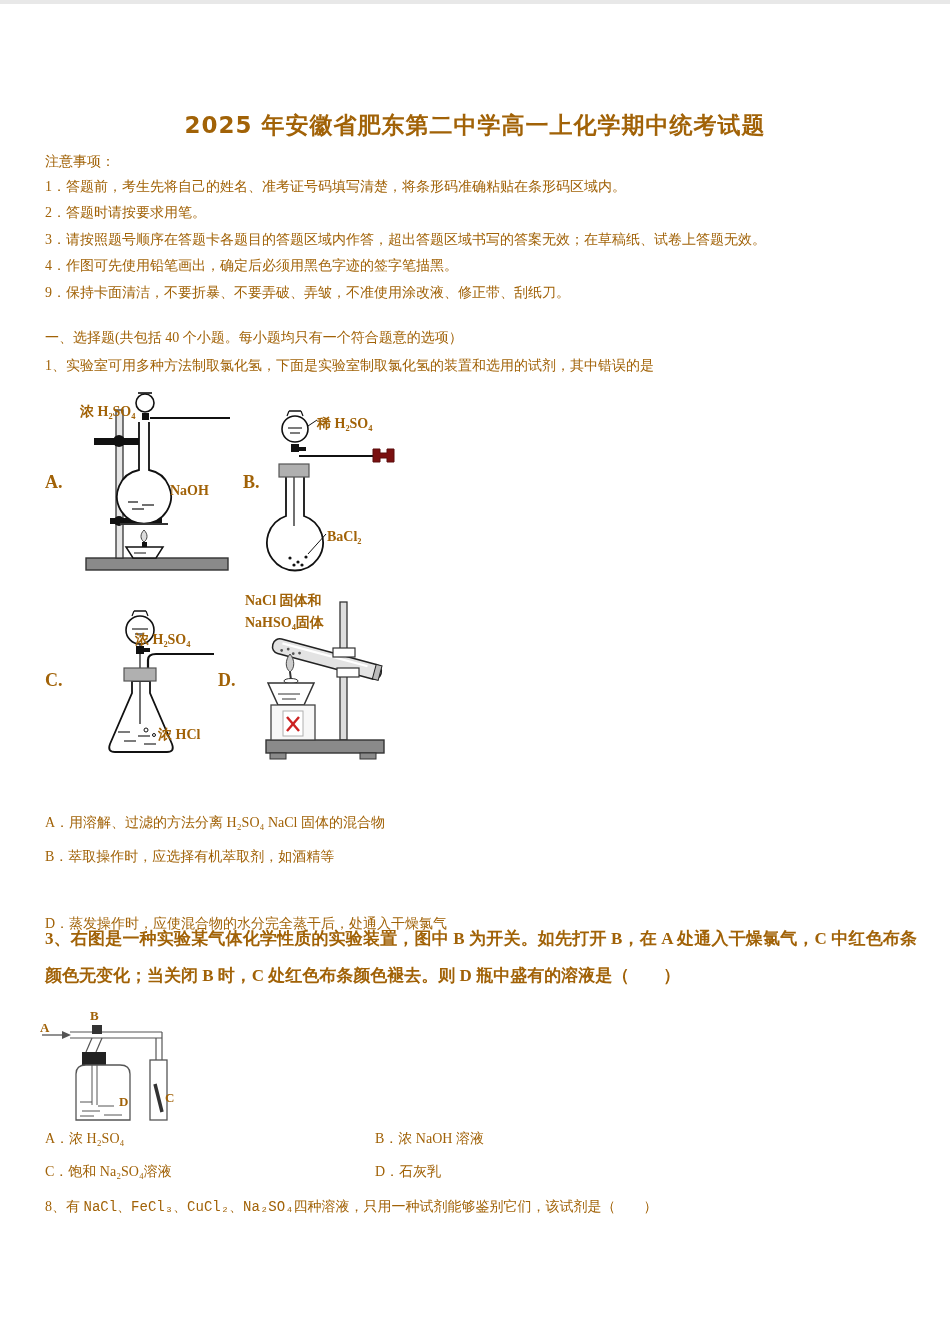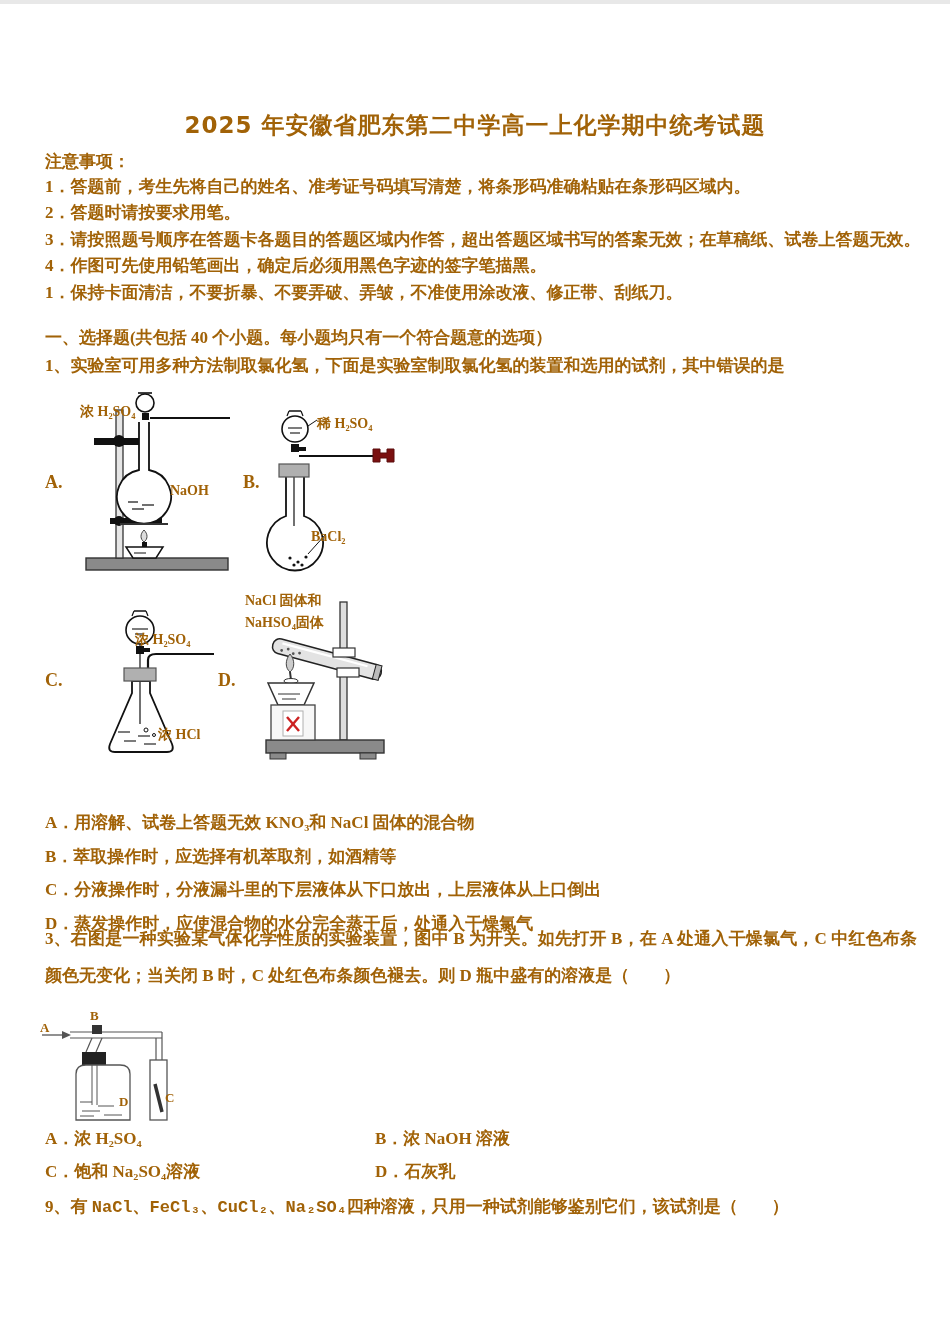--- a/index.html
+++ b/index.html
@@ -8,41 +8,41 @@
     background:#ffffff;color:#a16207;
     font-family:"Liberation Serif","DejaVu Sans",serif;
     overflow:hidden;
   }
   .abs{position:absolute;}
   .title{
     left:0;top:106px;width:950px;text-align:center;
     font-family:"DejaVu Sans","Liberation Sans",sans-serif;
     font-size:23px;font-weight:700;letter-spacing:1px;
   }
-  .body-text{font-size:17px;font-weight:700;line-height:21px;white-space:nowrap;}
+  .body-text{font-size:14px;font-weight:400;line-height:21px;white-space:nowrap;}
   .wrap-text{font-size:17px;font-weight:700;line-height:37px;white-space:normal;text-align:justify;}
   .fig-letter{font-size:18px;font-weight:700;}
   .chem-label{font-size:14px;font-weight:700;white-space:nowrap;}
   .small-letter{font-size:13px;font-weight:600;}
   .mono{font-family:"Liberation Mono","DejaVu Sans Mono",monospace;}
   svg{display:block;}
 </style>
 </head>
 <body>
 
 <div class="sheet">
 
   <div class="abs title">2025 年安徽省肥东第二中学高一上化学期中统考试题</div>
 
   <div class="abs body-text" style="left:45px;top:147px;">注意事项：</div>
   <div class="abs body-text" style="left:45px;top:172px;">1．答题前，考生先将自己的姓名、准考证号码填写清楚，将条形码准确粘贴在条形码区域内。</div>
   <div class="abs body-text" style="left:45px;top:198px;">2．答题时请按要求用笔。</div>
   <div class="abs body-text" style="left:45px;top:225px;">3．请按照题号顺序在答题卡各题目的答题区域内作答，超出答题区域书写的答案无效；在草稿纸、试卷上答题无效。</div>
   <div class="abs body-text" style="left:45px;top:251px;">4．作图可先使用铅笔画出，确定后必须用黑色字迹的签字笔描黑。</div>
-  <div class="abs body-text" style="left:45px;top:278px;">1．保持卡面清洁，不要折暴、不要弄破、弄皱，不准使用涂改液、修正带、刮纸刀。</div>
+  <div class="abs body-text" style="left:45px;top:278px;">9．保持卡面清洁，不要折暴、不要弄破、弄皱，不准使用涂改液、修正带、刮纸刀。</div>
 
   <div class="abs body-text" style="left:45px;top:323px;">一、选择题(共包括 40 个小题。每小题均只有一个符合题意的选项）</div>
 
   <div class="abs body-text" style="left:45px;top:351px;">1、实验室可用多种方法制取氯化氢，下面是实验室制取氯化氢的装置和选用的试剂，其中错误的是</div>
 
   <div class="abs fig-letter" style="left:45px;top:468px;">A.</div>
   <div class="abs fig-letter" style="left:243px;top:468px;">B.</div>
   <div class="abs fig-letter" style="left:45px;top:666px;">C.</div>
   <div class="abs fig-letter" style="left:218px;top:666px;">D.</div>
 
@@ -90,21 +90,21 @@
       <rect x="17" y="58" width="30" height="13" fill="#b0b0b0" stroke="#555" stroke-width="1.2"></rect>
       <circle cx="28" cy="152" r="1.6" fill="#111"></circle>
         <circle cx="36" cy="156" r="1.6" fill="#111"></circle>
       <circle cx="44" cy="151" r="1.6" fill="#111"></circle>
         <circle cx="32" cy="159" r="1.6" fill="#111"></circle>
       <circle cx="40" cy="159" r="1.6" fill="#111"></circle>
       <line x1="46" y1="148" x2="64" y2="128" stroke="#111" stroke-width="1"></line>
     </svg>
   </div>
   <div class="abs chem-label" style="left:317px;top:411px;">稀 H₂SO₄</div>
-  <div class="abs chem-label" style="left:311px;top:525px;">BaCl₂</div>
+  <div class="abs chem-label" style="left:327px;top:525px;">BaCl₂</div>
 
   <div class="abs" style="left:82px;top:602px;">
     <svg width="135" height="160" viewBox="0 0 135 160">
       <line x1="52" y1="5" x2="64" y2="5" stroke="#111" stroke-width="1.5"></line>
       <line x1="52" y1="5" x2="50" y2="10" stroke="#111" stroke-width="1.2"></line>
       <line x1="64" y1="5" x2="66" y2="10" stroke="#111" stroke-width="1.2"></line>
       <circle cx="58" cy="24" r="14" fill="#fff" stroke="#111" stroke-width="1.6"></circle>
       <line x1="50" y1="23" x2="66" y2="23" stroke="#111" stroke-width="1.1"></line>
       <line x1="53" y1="28" x2="62" y2="28" stroke="#111" stroke-width="1.1"></line>
       <rect x="54" y="40" width="8" height="8" fill="#111"></rect>
@@ -149,23 +149,22 @@
       <line x1="44" y1="117" x2="58" y2="117" stroke="#333" stroke-width="1"></line>
       <rect x="33" y="123" width="44" height="35" fill="#f7f7f7" stroke="#444" stroke-width="1.3"></rect>
       <rect x="45" y="129" width="20" height="25" fill="#fff" stroke="#b0b0b0" stroke-width="1"></rect>
       <line x1="49" y1="135" x2="61" y2="149" stroke-width="2.4" stroke="#cc2222"></line>
       <line x1="61" y1="135" x2="49" y2="149" stroke-width="2.4" stroke="#cc2222"></line>
     </svg>
   </div>
   <div class="abs chem-label" style="left:245px;top:588px;">NaCl 固体和</div>
   <div class="abs chem-label" style="left:245px;top:610px;">NaHSO₄固体</div>
 
-  <div class="abs body-text" style="left:45px;top:808px;">A．用溶解、试卷上答题无效 KNO₃和 NaCl 固体的混合物</div>
+  <div class="abs body-text" style="left:45px;top:808px;">A．用溶解、过滤的方法分离 H₂SO₄ NaCl 固体的混合物</div>
   <div class="abs body-text" style="left:45px;top:842px;">B．萃取操作时，应选择有机萃取剂，如酒精等</div>
-  <div class="abs body-text" style="left:45px;top:875px;">C．分液操作时，分液漏斗里的下层液体从下口放出，上层液体从上口倒出</div>
   <div class="abs body-text" style="left:45px;top:909px;">D．蒸发操作时，应使混合物的水分完全蒸干后，处通入干燥氯气</div>
 
   <div class="abs wrap-text" style="left:45px;top:916px;width:872px;">3、右图是一种实验某气体化学性质的实验装置，图中 B 为开关。如先打开 B，在 A 处通入干燥氯气，C 中红色布条颜色无变化；当关闭 B 时，C 处红色布条颜色褪去。则 D 瓶中盛有的溶液是（　　）</div>
 
   <div class="abs" style="left:36px;top:1006px;">
     <svg width="215" height="115" viewBox="0 0 215 115">
       <line x1="6" y1="25" x2="26" y2="25" stroke="#555" stroke-width="1.3"></line>
       <polygon points="26,21 35,25 26,29" fill="#555"></polygon>
       <line x1="34" y1="22" x2="126" y2="22" stroke="#555" stroke-width="1.2"></line>
       <line x1="34" y1="28" x2="126" y2="28" stroke="#555" stroke-width="1.2"></line>
@@ -191,16 +190,16 @@
   <div class="abs small-letter" style="left:90px;top:1004px;">B</div>
   <div class="abs small-letter" style="left:119px;top:1090px;">D</div>
   <div class="abs small-letter" style="left:165px;top:1086px;">C</div>
 
   <div class="abs body-text" style="left:45px;top:1124px;">A．浓 H₂SO₄</div>
   <div class="abs body-text" style="left:375px;top:1124px;">B．浓 NaOH 溶液</div>
   <div class="abs body-text" style="left:45px;top:1157px;text-align:right;">C．饱和 Na₂SO₄溶液</div>
   <div class="abs body-text" style="left:375px;top:1157px;">D．石灰乳</div>
 
   <div class="abs body-text" style="left:45px;top:1192px;">
-    <span>9、有 </span><span class="mono">NaCl、FeCl₃、CuCl₂、Na₂SO₄</span><span>四种溶液，只用一种试剂能够鉴别它们，该试剂是（　　）</span>
+    <span>8、有 </span><span class="mono">NaCl、FeCl₃、CuCl₂、Na₂SO₄</span><span>四种溶液，只用一种试剂能够鉴别它们，该试剂是（　　）</span>
   </div>
 
 </div>
 
 </body></html>

